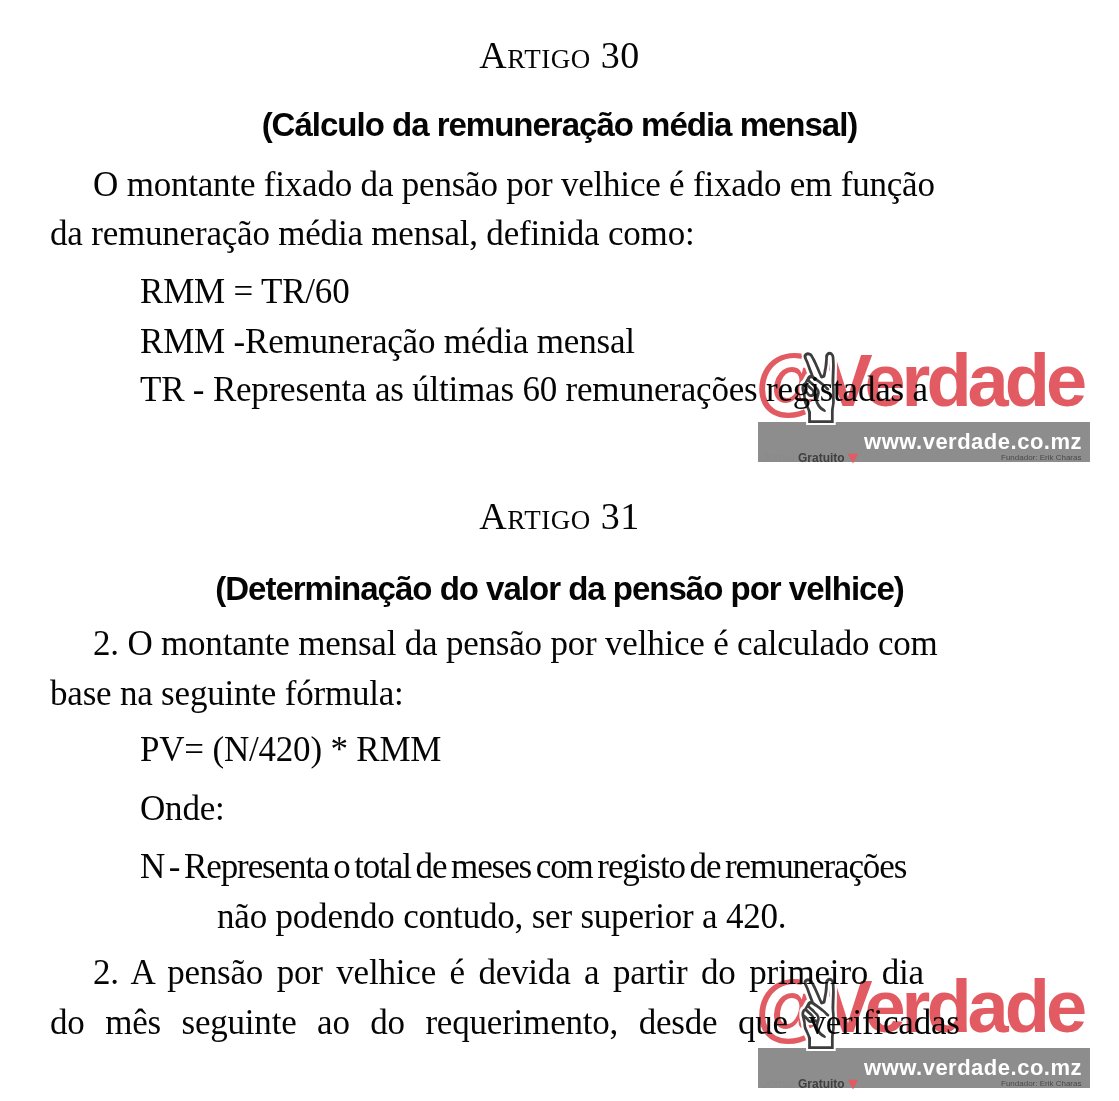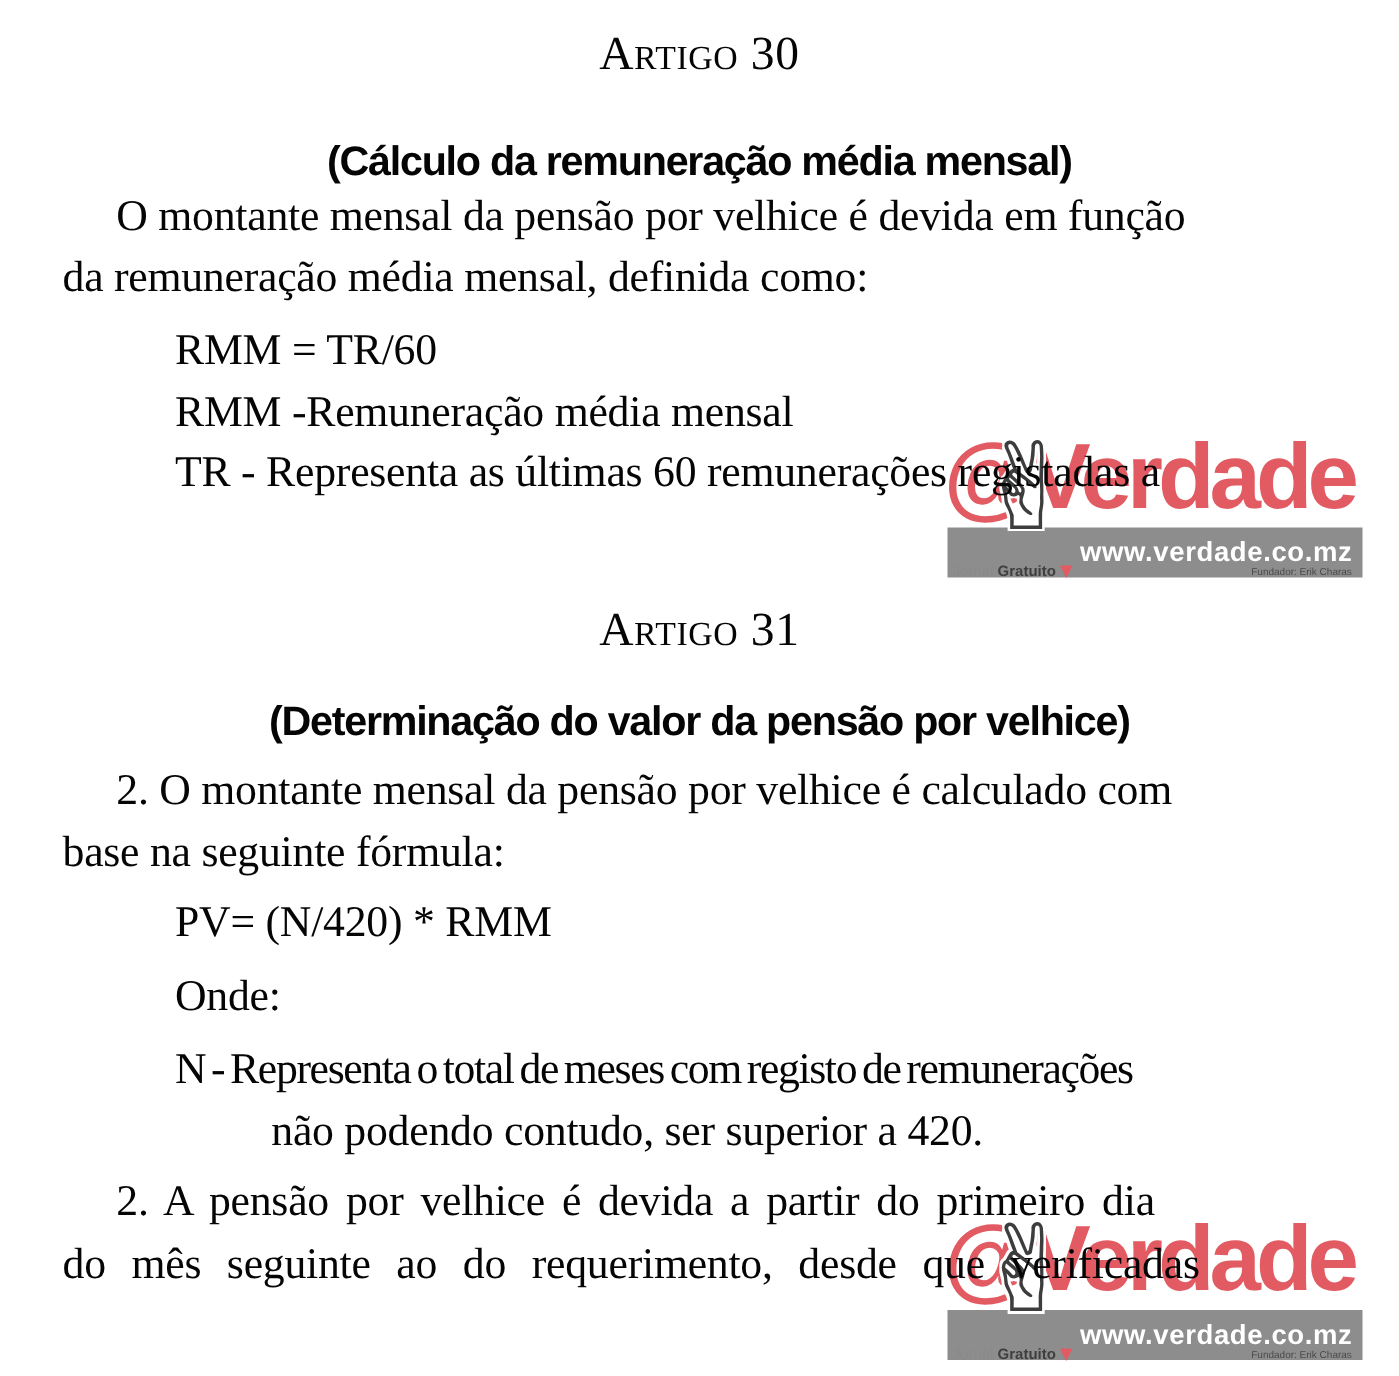--- a/index.html
+++ b/index.html
@@ -18,20 +18,21 @@
   }
 
   
   .line {
     position: absolute;
     font-size: 35px;
     line-height: 1.15;
     white-space: nowrap;
     z-index: 2;
     letter-spacing: -0.2px;
+    margin-top: 12px;
   }
   .center { left: 0; width: 100%; text-align: center; }
   .heading {
     font-variant: small-caps;
     font-size: 38px;
     letter-spacing: 0.5px;
   }
   .subtitle {
     font-family: "Liberation Sans", sans-serif;
     font-weight: bold;
@@ -150,23 +151,23 @@
     <div class="wm-tagline">
       <span>Jornal</span>
       <b>Gratuito</b>
       <span class="wm-vtip">▼</span>
     </div>
     <div class="wm-founder">Fundador: Erik Charas</div>
   </div>
 
   <div class="line center heading" style="top:22px;">Artigo 30</div>
 
-  <div class="line center subtitle" style="top:110px;">(Cálculo da remuneração média mensal)</div>
+  <div class="line center subtitle" style="top:94px;">(Cálculo da remuneração média mensal)</div>
 
-  <div class="line" style="left:93px; top:153px;">O montante mensal da pensão por velhice é devida em função</div>
+  <div class="line" style="left:93px; top:153px;">O montante fixado da pensão por velhice é fixado em função</div>
   <div class="line" style="left:50px; top:202px;">da remuneração média mensal, definida como:</div>
 
   <div class="line" style="left:140px; top:260px;">RMM = TR/60</div>
   <div class="line" style="left:140px; top:310px;">RMM -Remuneração média mensal</div>
   <div class="line" style="left:140px; top:358px;">TR - Representa as últimas 60 remunerações registadas a</div>
 
   <div class="line center heading" style="top:483px;">Artigo 31</div>
 
   <div class="line center subtitle" style="top:558px;">(Determinação do valor da pensão por velhice)</div>
 

